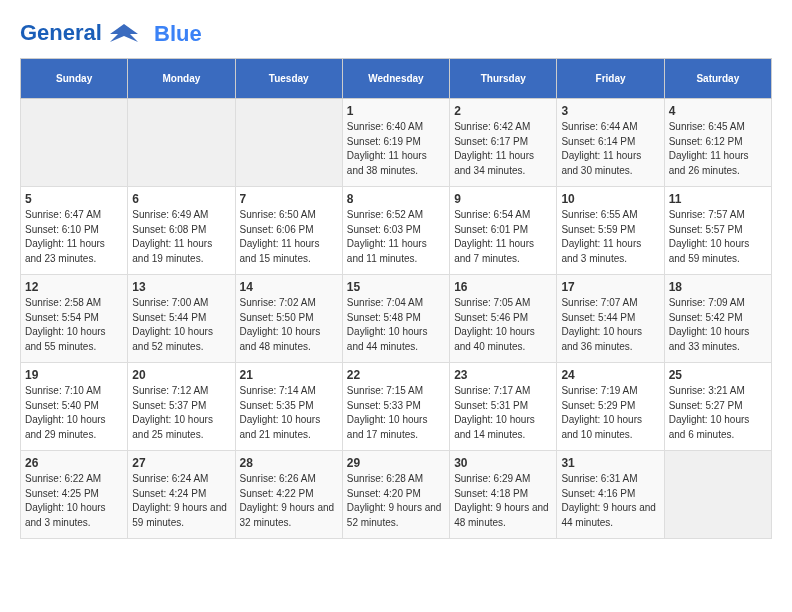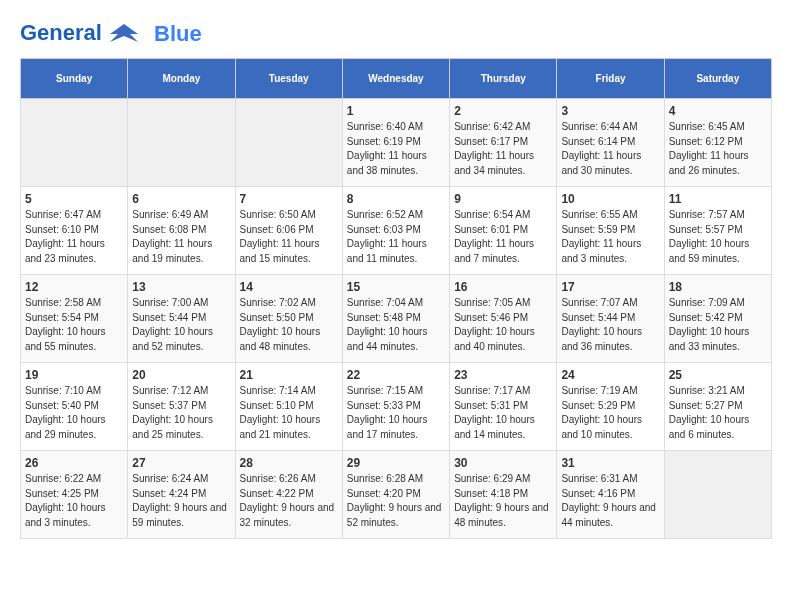--- a/index.html
+++ b/index.html
@@ -281,21 +281,21 @@
 <div class="day-info">
   <span>Sunrise: 7:12 AM</span><br>
   <span>Sunset: 5:37 PM</span><br>
   <span>Daylight: 10 hours and 25 minutes.</span>
 </div>
         </td>
         <td>
           <span class="day-number">21</span>
 <div class="day-info">
   <span>Sunrise: 7:14 AM</span><br>
-  <span>Sunset: 5:10 PM</span><br>
+  <span>Sunset: 5:35 PM</span><br>
   <span>Daylight: 10 hours and 21 minutes.</span>
 </div>
         </td>
         <td>
           <span class="day-number">22</span>
 <div class="day-info">
   <span>Sunrise: 7:15 AM</span><br>
   <span>Sunset: 5:33 PM</span><br>
   <span>Daylight: 10 hours and 17 minutes.</span>
 </div>

